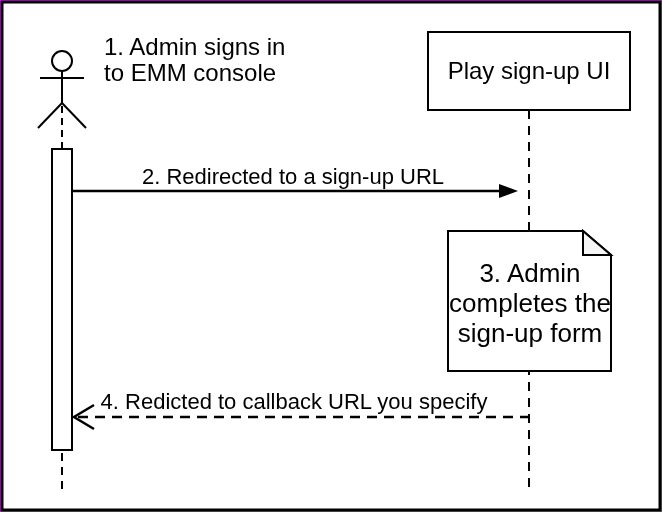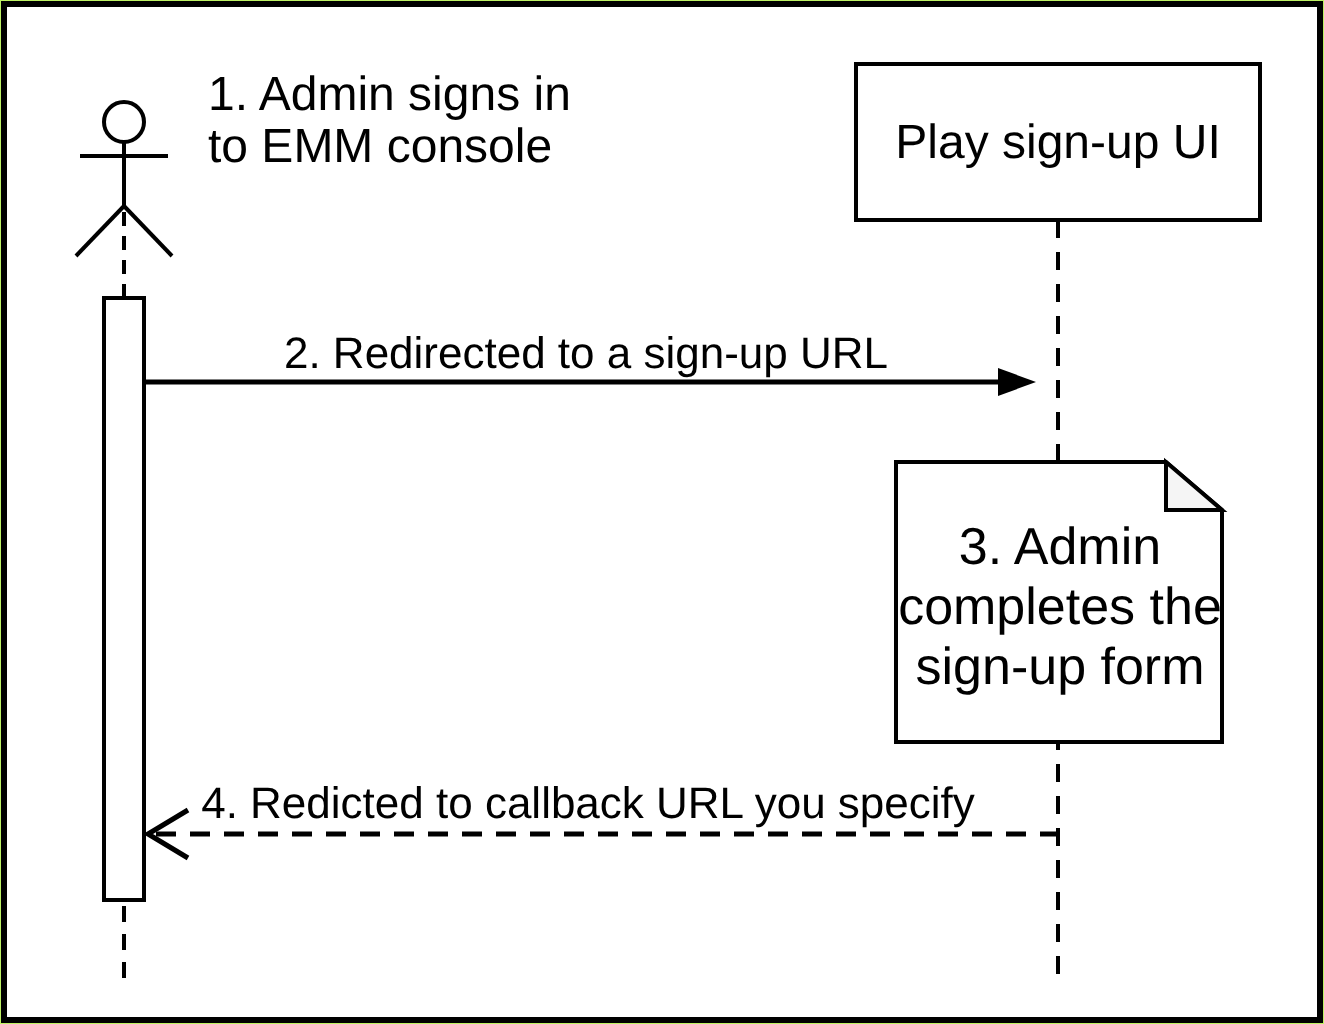--- a/index.html
+++ b/index.html
@@ -4,21 +4,21 @@
 <style>
   html, body {
     margin: 0;
     padding: 0;
     background: #ffffff;
   }
   .stage {
     position: relative;
     width: 662px;
     height: 512px;
-    background: #bef264;
+    background: #d946ef;
     overflow: hidden;
   }
   svg { display: block; }
   text {
     font-family: "Liberation Sans", sans-serif;
     fill: #000000;
   }
   .lbl        { font-size: 22px; }
   .lbl-big    { font-size: 24px; }
   .note-lbl   { font-size: 26px; }

